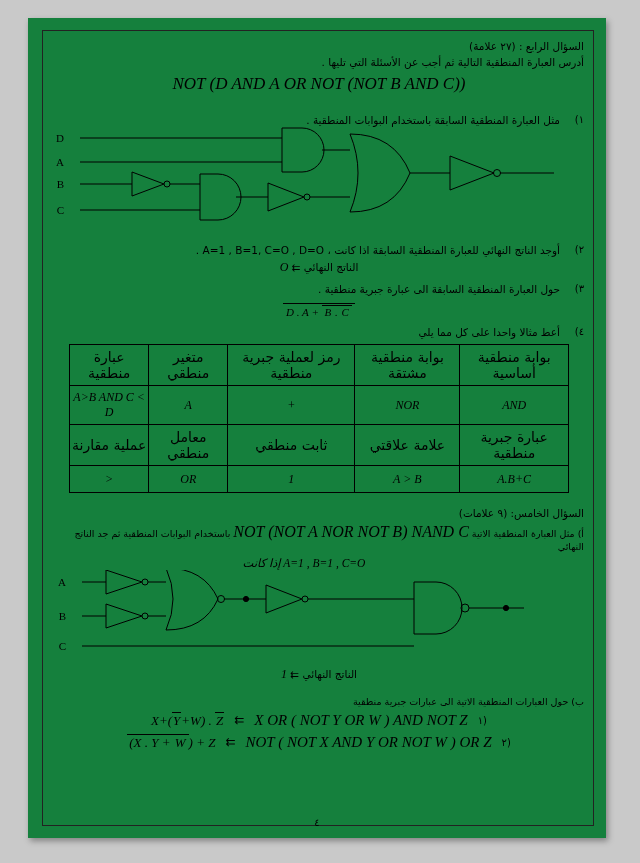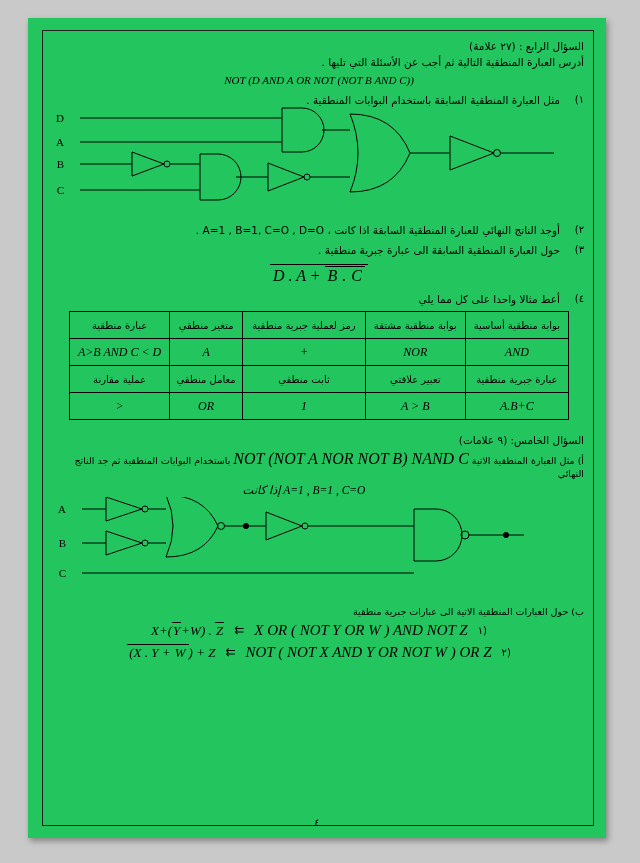--- a/index.html
+++ b/index.html
@@ -6,21 +6,21 @@
   body{
     width:640px;height:863px;
     background:#c9c9c9;
     font-family:"Liberation Serif", serif;
     overflow:hidden;
   }
   .page{
     position:absolute;
     left:28px;top:18px;
     width:578px;height:820px;
-    background:#22c55e;
+    background:#15803d;
     box-shadow:2px 3px 6px rgba(0,0,0,.35);
   }
   .inner-border{
     position:absolute;
     left:14px;top:12px;right:12px;bottom:12px;
     border:1px solid #222;
   }
   .content{
     position:absolute;
     left:26px;top:22px;right:22px;bottom:20px;
@@ -29,58 +29,58 @@
   .ar{
     direction:rtl;text-align:right;
     font-family:"DejaVu Sans", sans-serif;
     font-size:10.5px;color:#000;
   }
   .ar.small{font-size:9.5px;}
   .line{margin-bottom:4px;}
   .expr-center{
     text-align:center;direction:ltr;
     font-family:"Liberation Serif", serif;
-    font-style:italic;font-size:11px;
-    margin:6px 0 8px 0;
+    font-style:italic;font-size:17px;
+    margin:6px 0 20px 0;
   }
   .row-item{
     display:flex;flex-direction:row;align-items:flex-start;
     gap:8px;margin-top:8px;
   }
   .num{font-family:"DejaVu Sans", sans-serif;font-size:10px;width:16px;text-align:right;}
   .itxt{flex:1;}
   .circuit{position:relative;width:100%;}
   svg{display:block;}
   table.lg{
     direction:rtl;border-collapse:collapse;margin:6px auto 0 auto;
     width:500px;
   }
   table.lg td{
     border:1px solid #000;
     text-align:center;
     padding:4px 2px;
     font-family:"DejaVu Sans", sans-serif;
-    font-size:10px;
+    font-size:14px;
     height:18px;
   }
   table.lg td.en{
     font-family:"Liberation Serif", serif;
     font-style:italic;
     font-size:12px;
   }
   .res{
     text-align:center;direction:ltr;
     font-family:"DejaVu Sans", sans-serif;
     font-size:10.5px;margin-top:4px;
   }
   .res .enum{font-family:"Liberation Serif", serif;font-style:italic;font-size:12px;}
   .boolean-line{
     text-align:center;direction:ltr;
     font-family:"Liberation Serif", serif;font-style:italic;
-    font-size:16px;margin-top:8px;
+    font-size:11px;margin-top:8px;
   }
   .ovl{border-top:1.1px solid #000;padding:0 1px;}
   .ovl2{border-top:1.1px solid #000;padding:0 2px;display:inline-block;}
   .hr-title{margin-top:14px;}
   .conv-row{
     display:flex;flex-direction:row-reverse;align-items:center;
     justify-content:center;gap:10px;margin-top:5px;
     direction:ltr;
   }
   .conv-num{font-family:"DejaVu Sans", sans-serif;font-size:10px;}
@@ -148,20 +148,25 @@
           <path d="M396 30 L440 47 L396 64 Z"></path>
           <circle cx="443" cy="47" r="3.5"></circle>
           <path d="M446 47 H500"></path>
         </g>
       </svg>
     </div>
 
     <div class="row-item">
       <div class="num">٢)</div>
       <div class="itxt ar">أوجد الناتج النهائي للعبارة المنطقية السابقة اذا كانت  ،  A=1  ,  B=1,  C=O  ,  D=O .</div>
+    </div>
+    <div class="res">
+      <span class="enum">O</span>
+      <span>⇇</span>
+      <span style="font-family:'DejaVu Sans',sans-serif">الناتج النهائي</span>
     </div>
 
     <div class="row-item">
       <div class="num">٣)</div>
       <div class="itxt ar">حول العبارة المنطقية السابقة الى عبارة جبرية منطقية .</div>
     </div>
     <div class="boolean-line">
       <span style="border-top:1.1px solid #000;display:inline-block;padding:1px 3px 0 3px;">
         <span>D . A</span>
         <span>+</span>
@@ -188,21 +193,21 @@
       </tr>
       <tr>
         <td class="en">AND</td>
         <td class="en">NOR</td>
         <td class="en">+</td>
         <td class="en">A</td>
         <td class="en">A&gt;B AND C &lt; D</td>
       </tr>
       <tr>
         <td>عبارة جبرية منطقية</td>
-        <td>تعبير علاقتي</td>
+        <td>علامة علاقتي</td>
         <td>ثابت منطقي</td>
         <td>معامل منطقي</td>
         <td>عملية مقارنة</td>
       </tr>
       <tr>
         <td class="en">A.B+C</td>
         <td class="en">A &gt; B</td>
         <td class="en">1</td>
         <td class="en">OR</td>
         <td class="en">&lt;</td>
@@ -250,20 +255,25 @@
           <path d="M28 76 H360"></path>
 
           <path d="M360 12 H382 A26 26 0 0 1 382 64 H360 Z"></path>
           <circle cx="411" cy="38" r="4"></circle>
           <path d="M415 38 H470"></path>
           <circle cx="452" cy="38" r="2.6" fill="#000"></circle>
         </g>
       </svg>
     </div>
 
+    <div class="res" style="margin-top:2px;">
+      <span class="enum">1</span>
+      <span>⇇</span>
+      <span style="font-family:'DejaVu Sans',sans-serif">الناتج النهائي</span>
+    </div>
 
     <div class="ar small" style="margin-top:14px;">
       <span>ب)</span>
       <span>حول العبارات المنطقية الاتية الى عبارات جبرية منطقية</span>
     </div>
 
     <div class="conv-row">
       <span class="conv-num">١)</span>
       <span class="conv-en">X OR ( NOT Y OR W ) AND NOT Z</span>
       <span class="conv-arrow">⇇</span>

